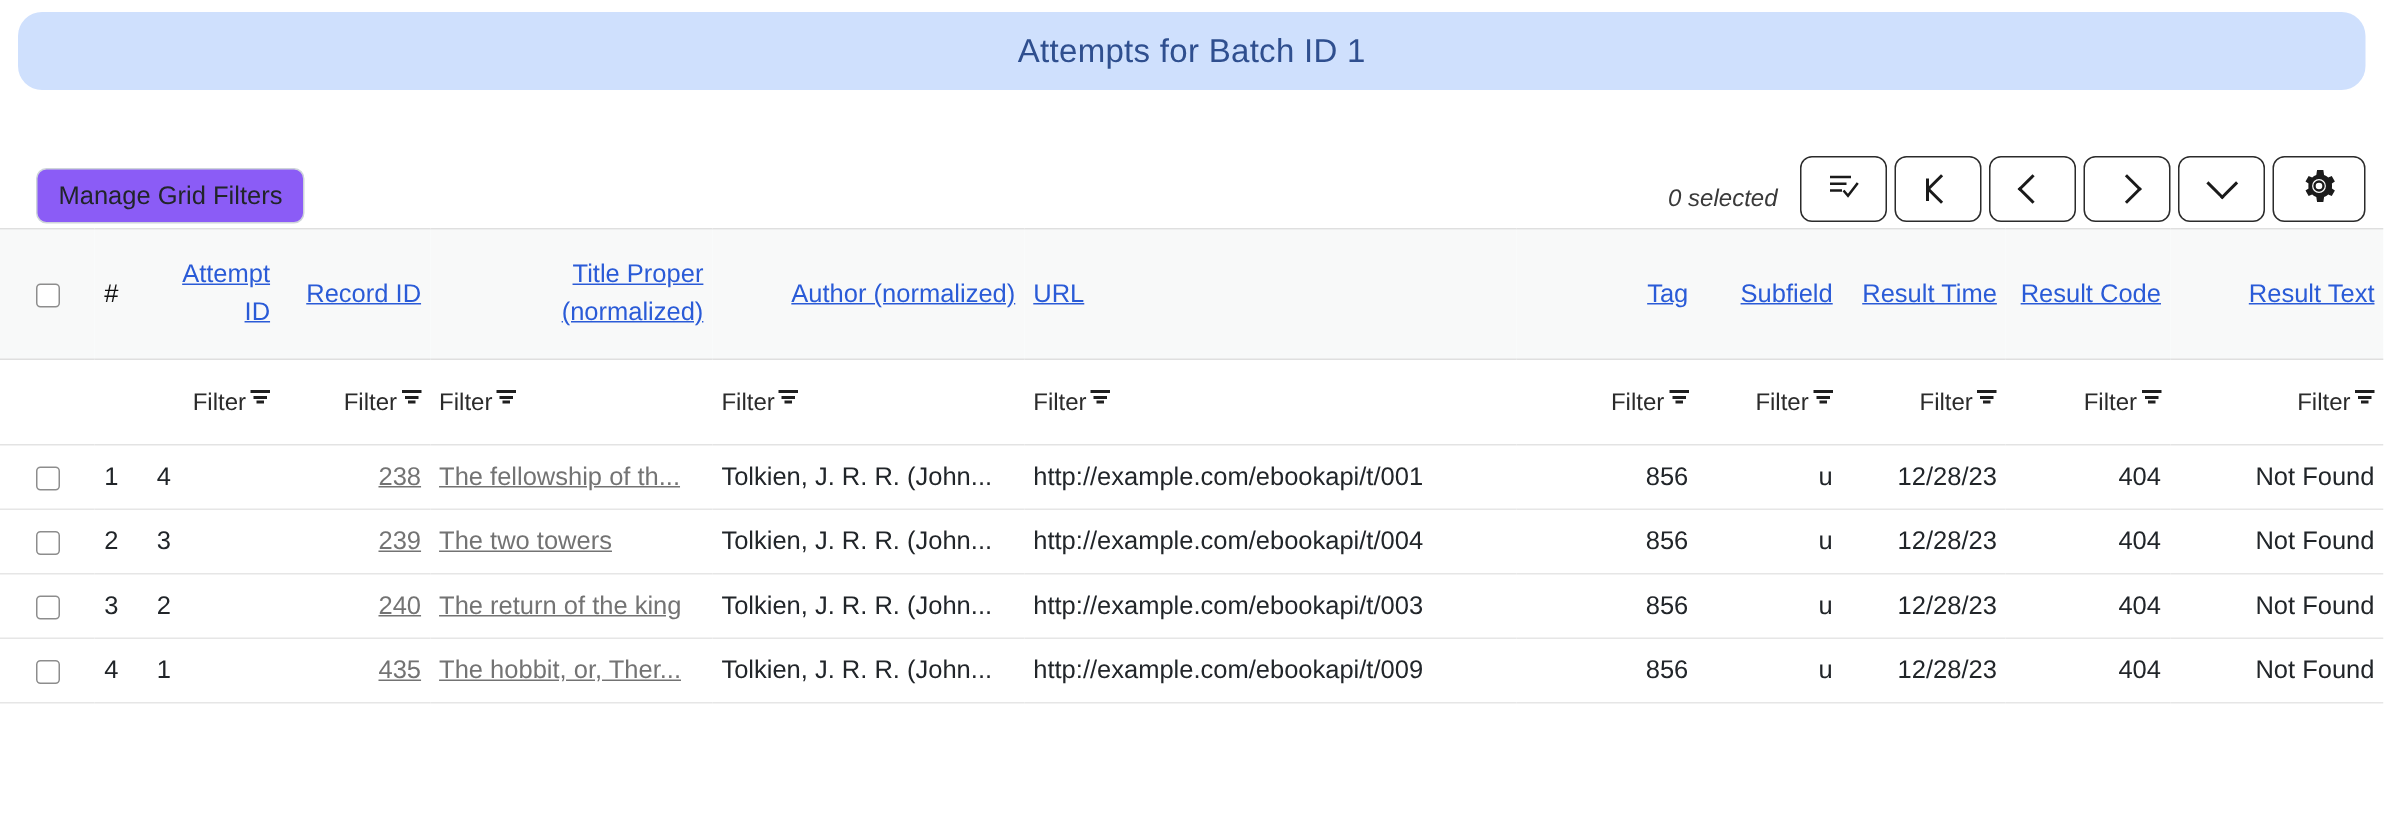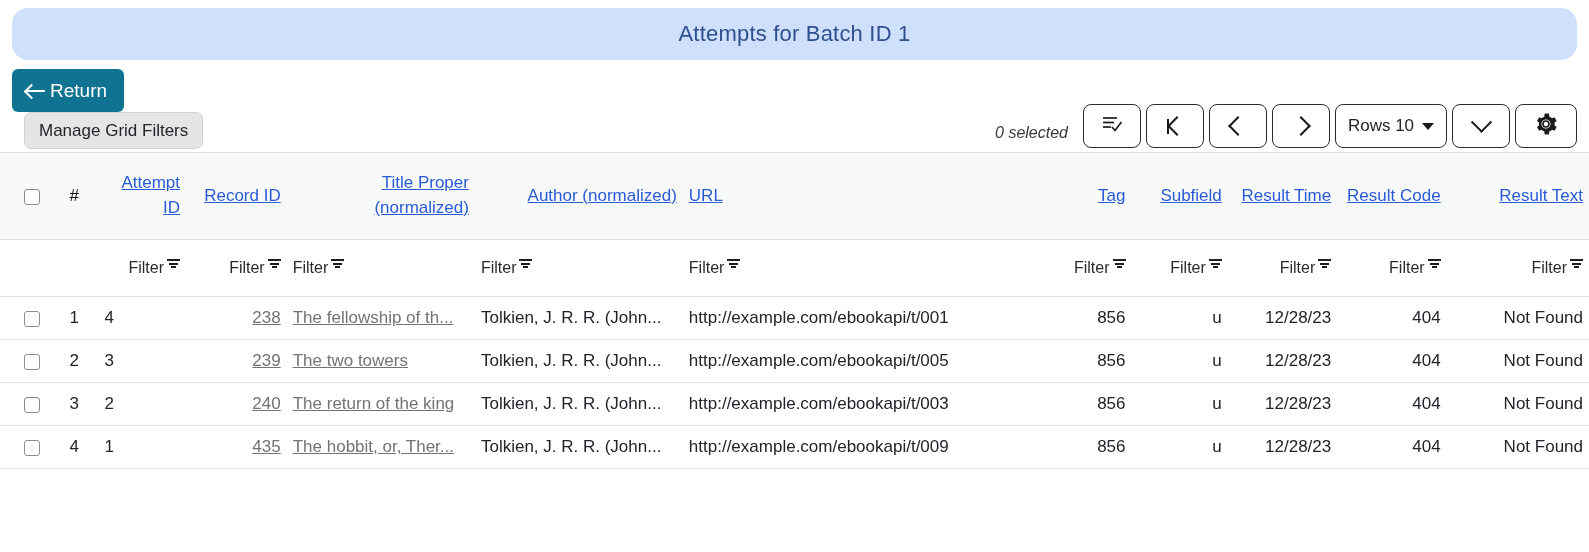--- a/index.html
+++ b/index.html
@@ -84,21 +84,21 @@
     border-bottom: 2px solid #fff;
     transform: rotate(45deg);
   }
 
   .btn-grid-filters {
     position: absolute;
     left: 12px;
     top: 52px;
     height: 37px;
     padding: 0 14px;
-    background: #e5e5e5;
+    background: #8b5cf6;
     color: #212529;
     border: 1px solid #ced4da;
     border-radius: 7px;
     font-size: 17px;
     font-family: "Liberation Sans", sans-serif;
     cursor: pointer;
     white-space: nowrap;
   }
 
   .toolbar-right {
@@ -266,24 +266,20 @@
 </style>
 </head>
 <body>
 
 <div class="page-banner">
   <div class="page-banner-title">Attempts for Batch ID 1</div>
 </div>
 
 <div class="toolbar">
 
-  <button class="btn-return">
-    <span class="arrow-left"></span>
-    <span>Return</span>
-  </button>
 
   <button class="btn-grid-filters">Manage Grid Filters</button>
 
   <div class="toolbar-right">
 
     <span class="selected-count">0 selected</span>
 
     <button class="tbtn">
       <span>
         <svg width="21" height="18" viewBox="0 0 21 18" aria-hidden="true">
@@ -303,24 +299,20 @@
     </button>
 
     <button class="tbtn">
       <span class="chev-left"></span>
     </button>
 
     <button class="tbtn">
       <span class="chev-right"></span>
     </button>
 
-    <button class="tbtn rows">
-      <span>Rows 10</span>
-      <span class="caret-down"></span>
-    </button>
 
     <button class="tbtn">
       <span class="chev-down"></span>
     </button>
 
     <button class="tbtn gear">
       <span>
         <svg width="24" height="24" viewBox="0 0 24 24" aria-hidden="true">
           <path fill="#1b1b1b" d="M12 8.2a3.8 3.8 0 1 0 0 7.6 3.8 3.8 0 0 0 0-7.6zm0 6a2.2 2.2 0 1 1 0-4.4 2.2 2.2 0 0 1 0 4.4z"></path>
           <path fill="#1b1b1b" d="M20.6 13.6c.05-.52.08-1.05.08-1.6s-.03-1.08-.08-1.6l2-1.45-2.1-3.64-2.33.95a8.6 8.6 0 0 0-2.77-1.6L14.9 1.4H10.7l-.5 3.26a8.6 8.6 0 0 0-2.77 1.6L5.1 5.31 3 8.95l2 1.45c-.05.52-.08 1.05-.08 1.6s.03 1.08.08 1.6l-2 1.45 2.1 3.64 2.33-.95a8.6 8.6 0 0 0 2.77 1.6l.5 3.26h4.2l.5-3.26a8.6 8.6 0 0 0 2.77-1.6l2.33.95 2.1-3.64-2-1.45zM12 16.6a4.6 4.6 0 1 1 0-9.2 4.6 4.6 0 0 1 0 9.2z"></path>
@@ -519,21 +511,21 @@
       </td>
       <td class="ta-left">2</td>
       <td class="ta-left">3</td>
       <td class="ta-right">
         <span class="cell-link">239</span>
       </td>
       <td class="ta-left">
         <span class="cell-link">The two towers</span>
       </td>
       <td class="ta-left">Tolkien, J. R. R. (John...</td>
-      <td class="ta-left">http://example.com/ebookapi/t/005</td>
+      <td class="ta-left">http://example.com/ebookapi/t/004</td>
       <td class="ta-right">856</td>
       <td class="ta-right">u</td>
       <td class="ta-right">12/28/23</td>
       <td class="ta-right">404</td>
       <td class="ta-right">Not Found</td>
     </tr>
 
     <tr class="data-row">
       <td class="ta-center">
         <span class="cbx"></span>

